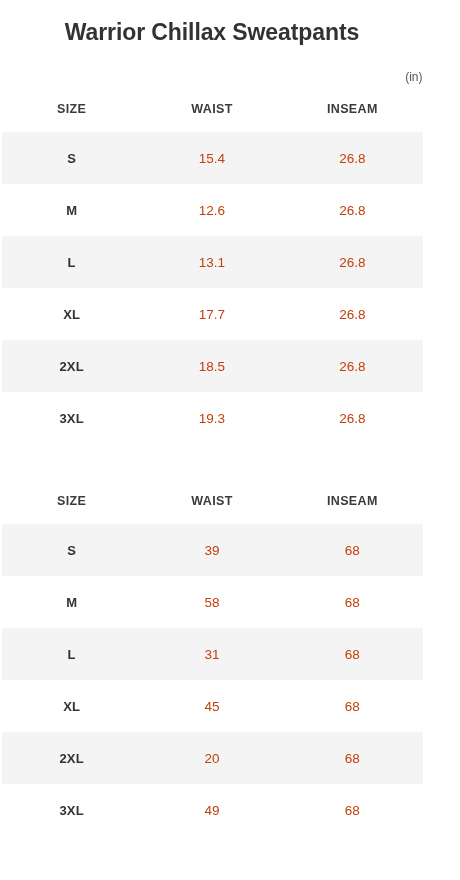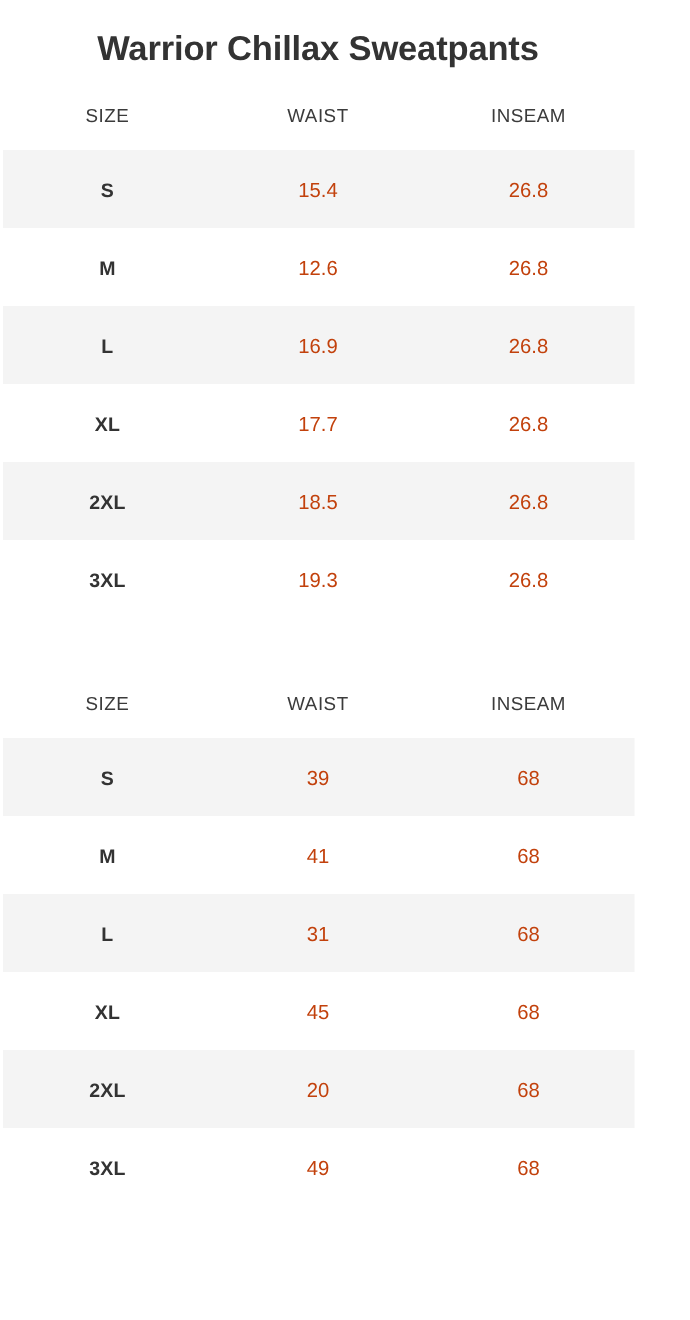--- a/index.html
+++ b/index.html
@@ -55,21 +55,21 @@
   table.size-table {
     width: 421px;
     border-collapse: collapse;
     table-layout: fixed;
     margin-top: 18px;
   }
   table.size-table col { width: 33.3333%; }
 
   table.size-table th {
     font-size: 12.5px;
-    font-weight: normal;
+    font-weight: bold;
     color: #3b3b3b;
     letter-spacing: 0.35px;
     text-align: center;
     padding: 0 0 16px 0;
     border: none;
     background: #ffffff;
   }
 
   table.size-table td {
     text-align: center;
@@ -96,20 +96,21 @@
   }
 </style>
 </head>
 <body>
 
 <div class="page">
 
   <div class="chart-title">Warrior Chillax Sweatpants</div>
 
   <div class="table-block block-inches">
+    <div class="unit-label">(in)</div>
 
     <table class="size-table">
       <colgroup>
           <col>
           <col>
           <col>
         </colgroup>
       <thead>
         <tr>
           <th>SIZE</th>
@@ -123,21 +124,21 @@
           <td>15.4</td>
           <td>26.8</td>
         </tr>
         <tr class="plain">
           <td class="size-cell">M</td>
           <td>12.6</td>
           <td>26.8</td>
         </tr>
         <tr class="striped">
           <td class="size-cell">L</td>
-          <td>16.9</td>
+          <td>13.1</td>
           <td>26.8</td>
         </tr>
         <tr class="plain">
           <td class="size-cell">XL</td>
           <td>17.7</td>
           <td>26.8</td>
         </tr>
         <tr class="striped">
           <td class="size-cell">2XL</td>
           <td>18.5</td>
@@ -168,21 +169,21 @@
         </tr>
       </thead>
       <tbody>
         <tr class="striped">
           <td class="size-cell">S</td>
           <td>39</td>
           <td>68</td>
         </tr>
         <tr class="plain">
           <td class="size-cell">M</td>
-          <td>41</td>
+          <td>58</td>
           <td>68</td>
         </tr>
         <tr class="striped">
           <td class="size-cell">L</td>
           <td>31</td>
           <td>68</td>
         </tr>
         <tr class="plain">
           <td class="size-cell">XL</td>
           <td>45</td>

